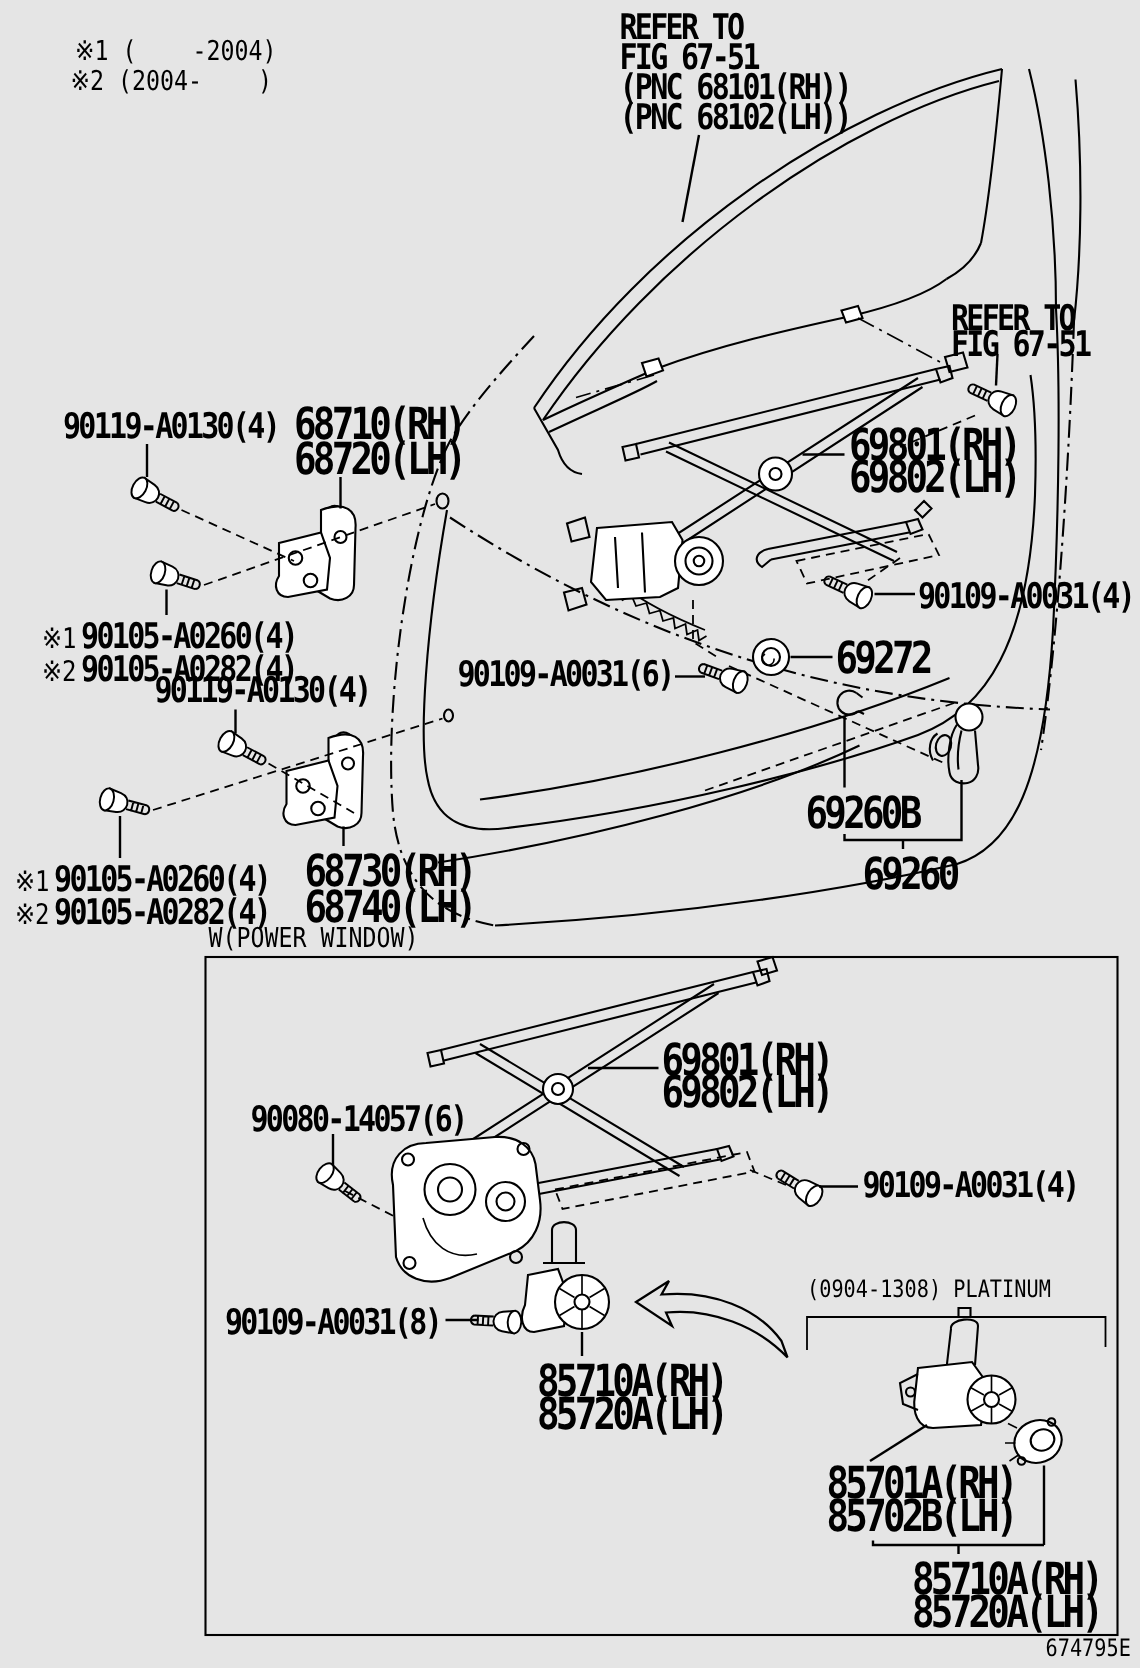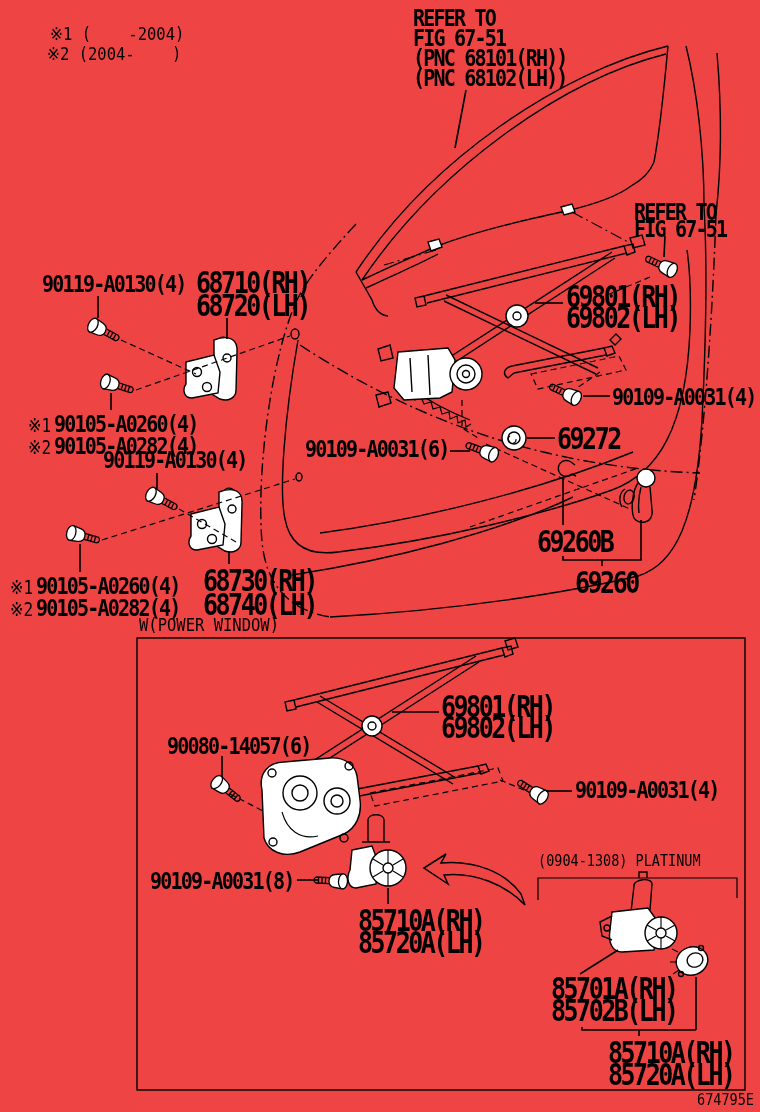--- a/index.html
+++ b/index.html
@@ -1,16 +1,16 @@
 <!DOCTYPE html>
 <html><head>
 <meta charset="utf-8">
 <style>
   html,body{margin:0;padding:0;background:#fff;}
-  .stage{position:relative;width:760px;height:1112px;background:#ef4444;overflow:hidden;
+  .stage{position:relative;width:760px;height:1112px;background:#e5e5e5;overflow:hidden;
          font-family:"DejaVu Sans Mono","DejaVu Sans",monospace;color:#000;}
   svg.art{position:absolute;left:0;top:0;}
   .lbl{position:absolute;white-space:pre;line-height:1;color:#000;
        font-family:"DejaVu Sans Mono","DejaVu Sans",monospace;
        transform:scaleY(1.18);transform-origin:0 0;}
   .big{font-size:25px;font-weight:bold;letter-spacing:-2.5px;}
   .small{font-size:20px;font-weight:bold;letter-spacing:-1.8px;}
   .thin{font-size:15.5px;font-weight:normal;letter-spacing:0;}
   .tiny{font-size:13.5px;font-weight:normal;letter-spacing:0;}
   .mk{font-weight:normal;font-size:16px;letter-spacing:0;margin-right:3px;}

